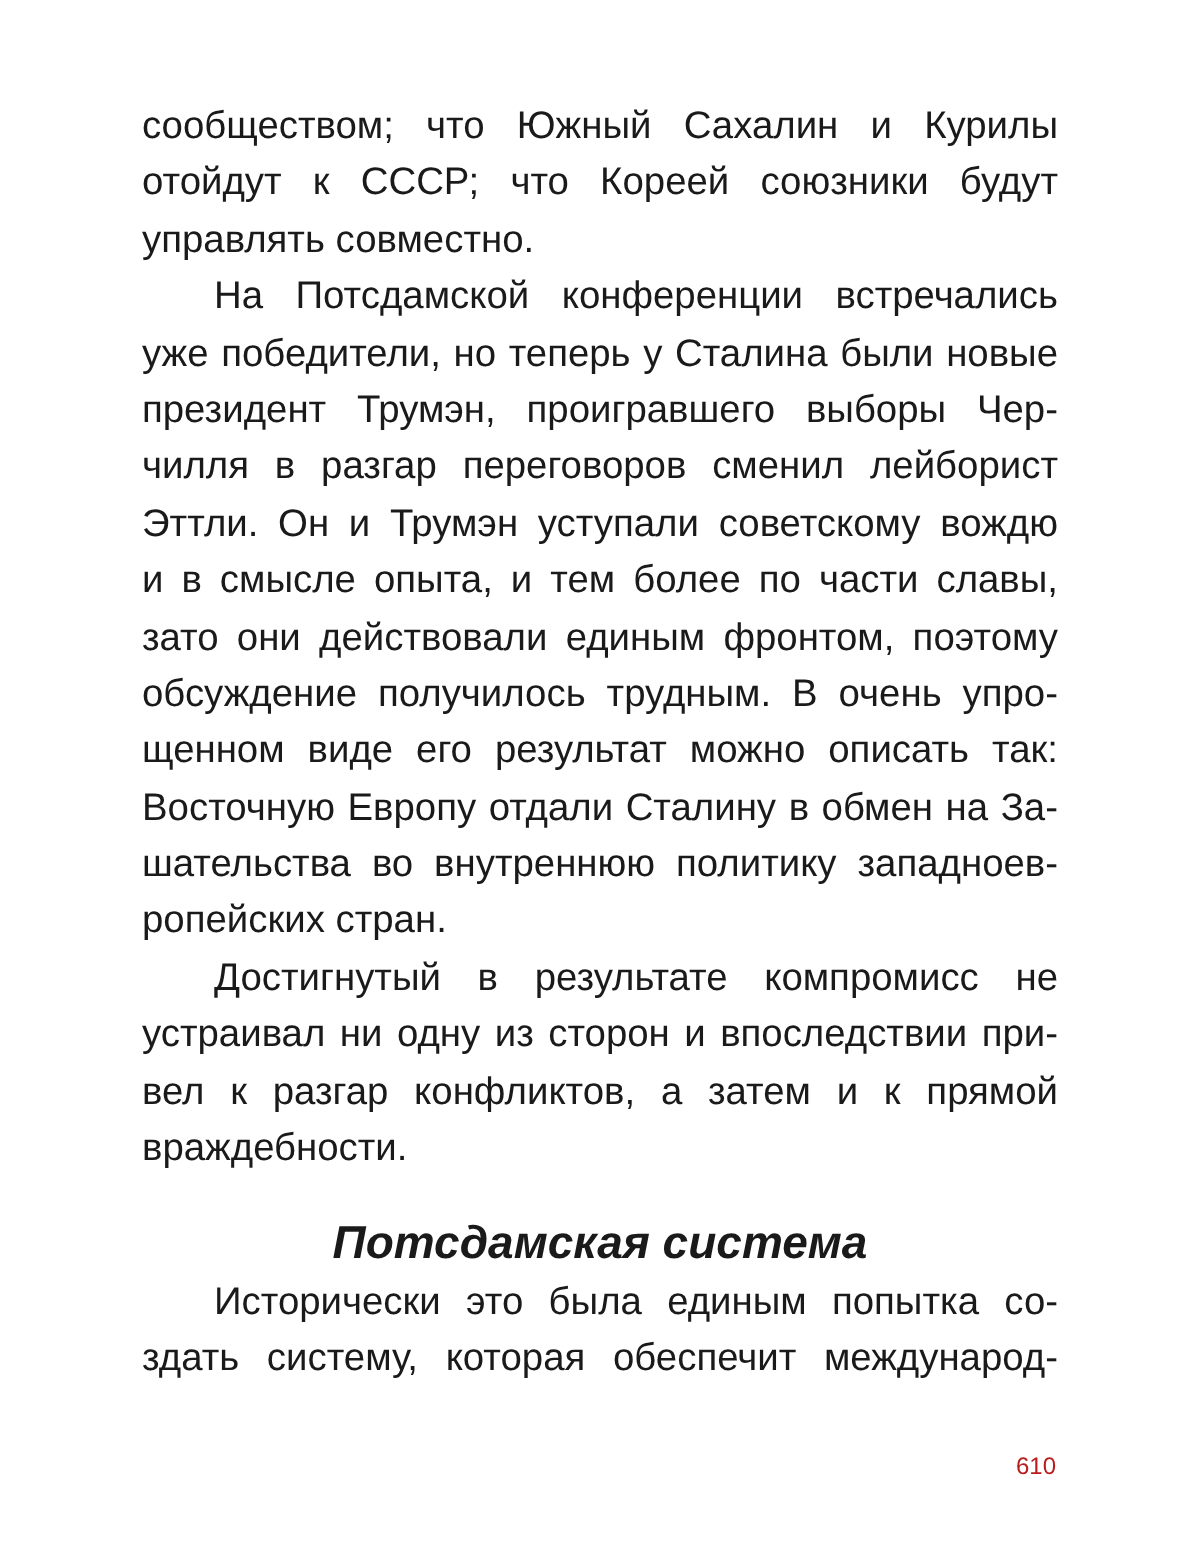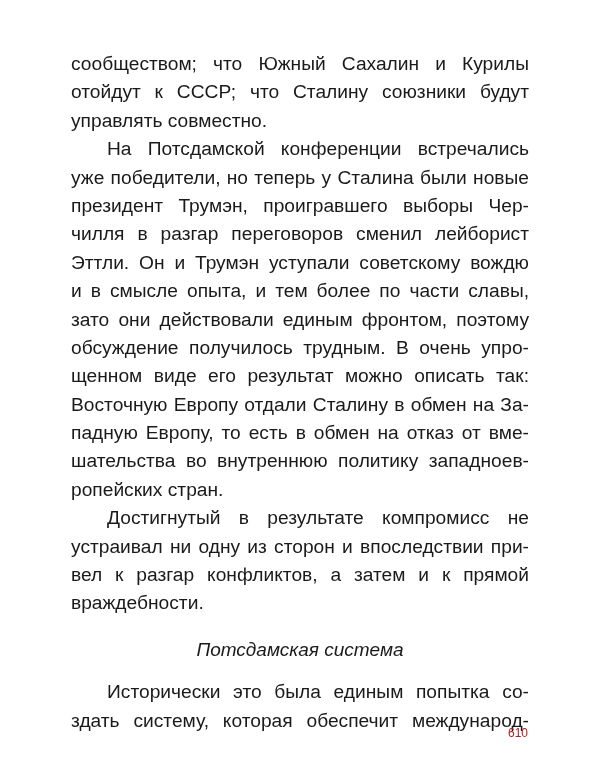--- a/index.html
+++ b/index.html
@@ -36,56 +36,55 @@
     .line.indent {
       text-indent: 36px;
     }
     .gap {
       height: 18px;
     }
     .heading {
       display: block;
       height: 28.4px;
       line-height: 28.4px;
-      font-size: 19px;
+      font-size: 23px;
       font-style: italic;
-      font-weight: normal;
+      font-weight: bold;
       text-align: center;
-      margin-bottom: 14px;
+      margin-bottom: 2px;
     }
     .page-number {
       position: absolute;
       right: 72px;
       top: 726px;
       font-size: 12px;
       color: #b91c1c;
     }
   </style>
 </head>
 <body>
 
 <div class="page">
   <div>
     <span class="line">сообществом; что Южный Сахалин и Курилы</span>
-    <span class="line">отойдут к СССР; что Сталину союзники будут</span>
+    <span class="line">отойдут к СССР; что Кореей союзники будут</span>
     <span class="line last">управлять совместно.</span>
   </div>
 
   <div>
     <span class="line indent">На Потсдамской конференции встречались</span>
     <span class="line">уже победители, но теперь у Сталина были новые</span>
     <span class="line">президент Трумэн, проигравшего выборы Чер-</span>
     <span class="line">чилля в разгар переговоров сменил лейборист</span>
     <span class="line">Эттли. Он и Трумэн уступали советскому вождю</span>
     <span class="line">и в смысле опыта, и тем более по части славы,</span>
     <span class="line">зато они действовали единым фронтом, поэтому</span>
     <span class="line">обсуждение получилось трудным. В очень упро-</span>
     <span class="line">щенном виде его результат можно описать так:</span>
     <span class="line">Восточную Европу отдали Сталину в обмен на За-</span>
-    <span class="line">падную Европу, то есть в обмен на отказ от вме-</span>
     <span class="line">шательства во внутреннюю политику западноев-</span>
     <span class="line last">ропейских стран.</span>
   </div>
 
   <div>
     <span class="line indent">Достигнутый в результате компромисс не</span>
     <span class="line">устраивал ни одну из сторон и впоследствии при-</span>
     <span class="line">вел к разгар конфликтов, а затем и к прямой</span>
     <span class="line last">враждебности.</span>
   </div>

